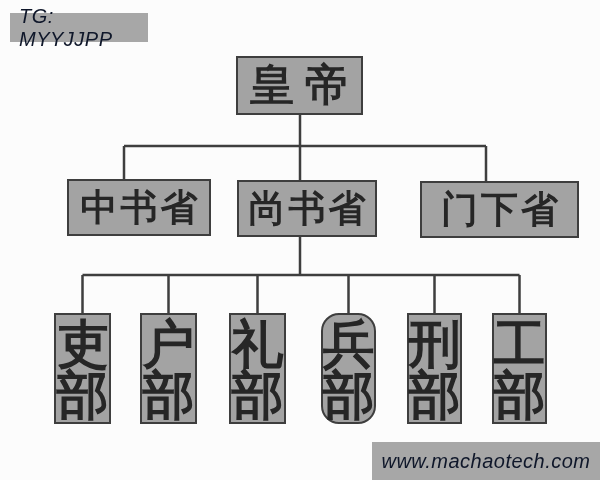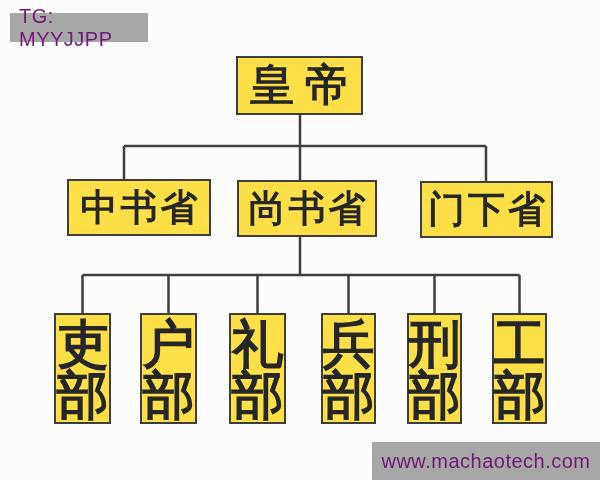--- a/index.html
+++ b/index.html
@@ -13,26 +13,27 @@
   #stage {
     position: relative;
     width: 600px;
     height: 480px;
     background: #fcfcfc;
   }
   
   .wm {
     position: absolute;
     background: #a7a7a7;
-    color: #701a75;
+    color: #0f172a;
     font-family: "Liberation Sans", sans-serif;
     font-weight: 400;
     display: flex;
     align-items: center;
     letter-spacing: 0.5px;
+    font-style: italic;
   }
   #wm-top {
     left: 10px; top: 13px;
     width: 138px; height: 29px;
     font-size: 20px;
     padding-left: 9px;
     box-sizing: border-box;
   }
   #wm-bottom {
     left: 372px; top: 442px;
@@ -42,21 +43,21 @@
   }
   
   #diagram {
     position: absolute;
     inset: 0;
     filter: blur(0.2px);
   }
   .node {
     position: absolute;
     border: 2.5px solid #3e3e3e;
-    background: #fde047;
+    background: #a3a3a3;
     box-sizing: border-box;
     display: flex;
     align-items: center;
     justify-content: center;
     font-family: "DejaVu Serif", serif;
     font-weight: 600;
     color: #262626;
   }
   #node-emperor {
     left: 236px; top: 56px;
@@ -67,38 +68,38 @@
   }
   .dept {
     top: 179px;
     height: 57px;
     font-size: 37px;
     letter-spacing: 3px;
     padding-left: 3px;
   }
   #node-zhongshu { left: 67px;  width: 144px; }
   #node-shangshu { left: 237px; width: 140px; top: 180px; }
-  #node-menxia   { left: 420px; width: 133px; top: 181px; }
+  #node-menxia   { left: 420px; width: 159px; top: 181px; }
   .ministry {
     top: 313px;
     height: 111px;
     font-size: 52px;
     line-height: 51px;
     text-align: center;
     word-break: break-all;
     align-items: center;
   }
   .ministry .vtext {
     display: block;
     width: 1em;
   }
   #node-personnel { left: 54px;  width: 57px; }
   #node-revenue   { left: 140px; width: 57px; }
   #node-rites     { left: 229px; width: 57px; }
-  #node-war       { left: 321px; width: 55px; }
+  #node-war       { left: 321px; width: 55px; border-radius: 18px; }
   #node-justice   { left: 407px; width: 55px; }
   #node-works     { left: 492px; width: 55px; }
   #connectors {
     position: absolute;
     left: 0; top: 0;
     width: 600px; height: 480px;
     pointer-events: none;
   }
   #connectors path {
     stroke: #3e3e3e;

